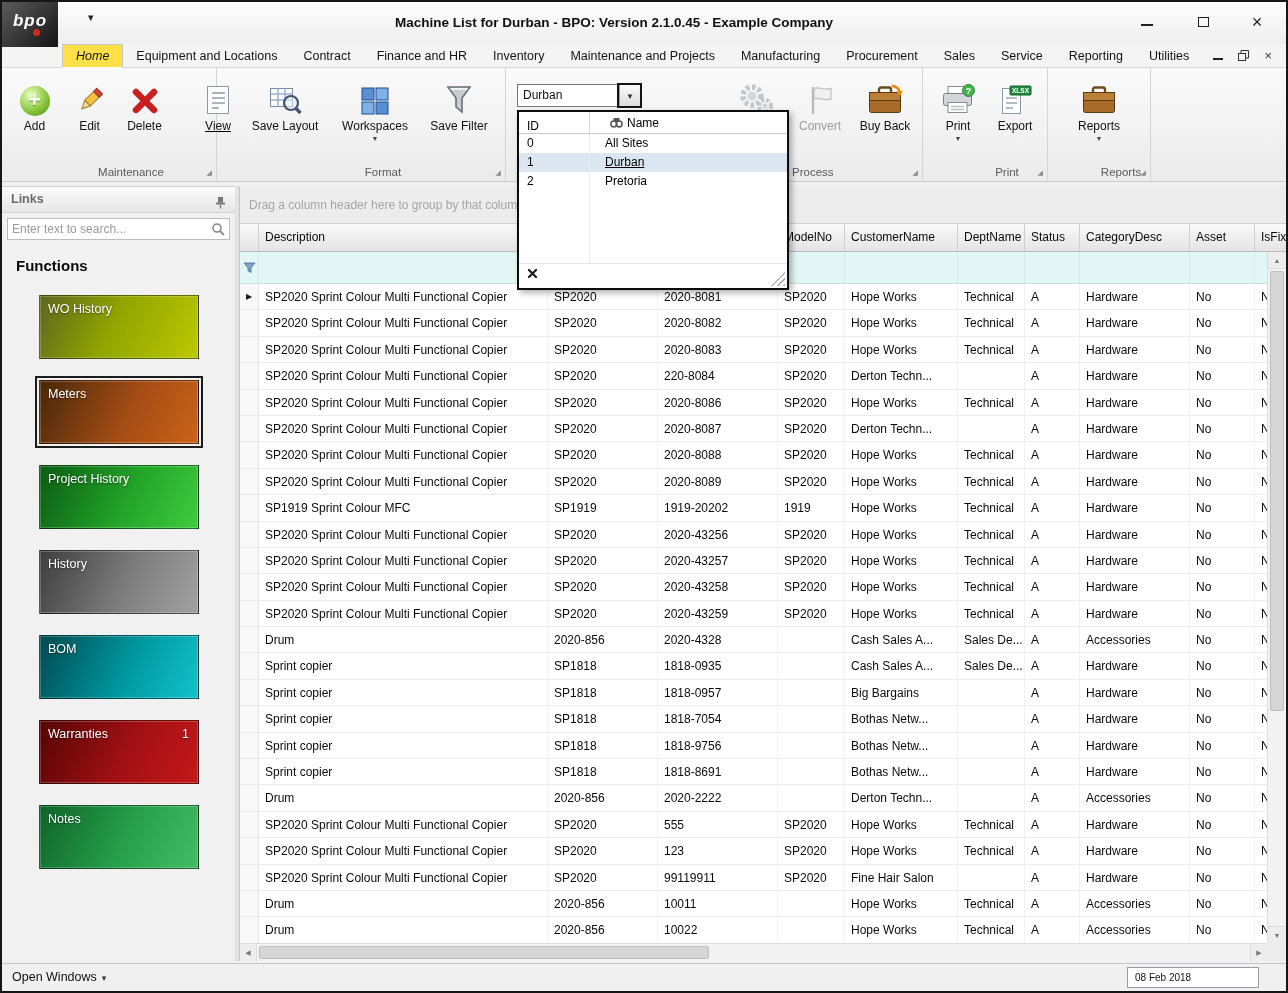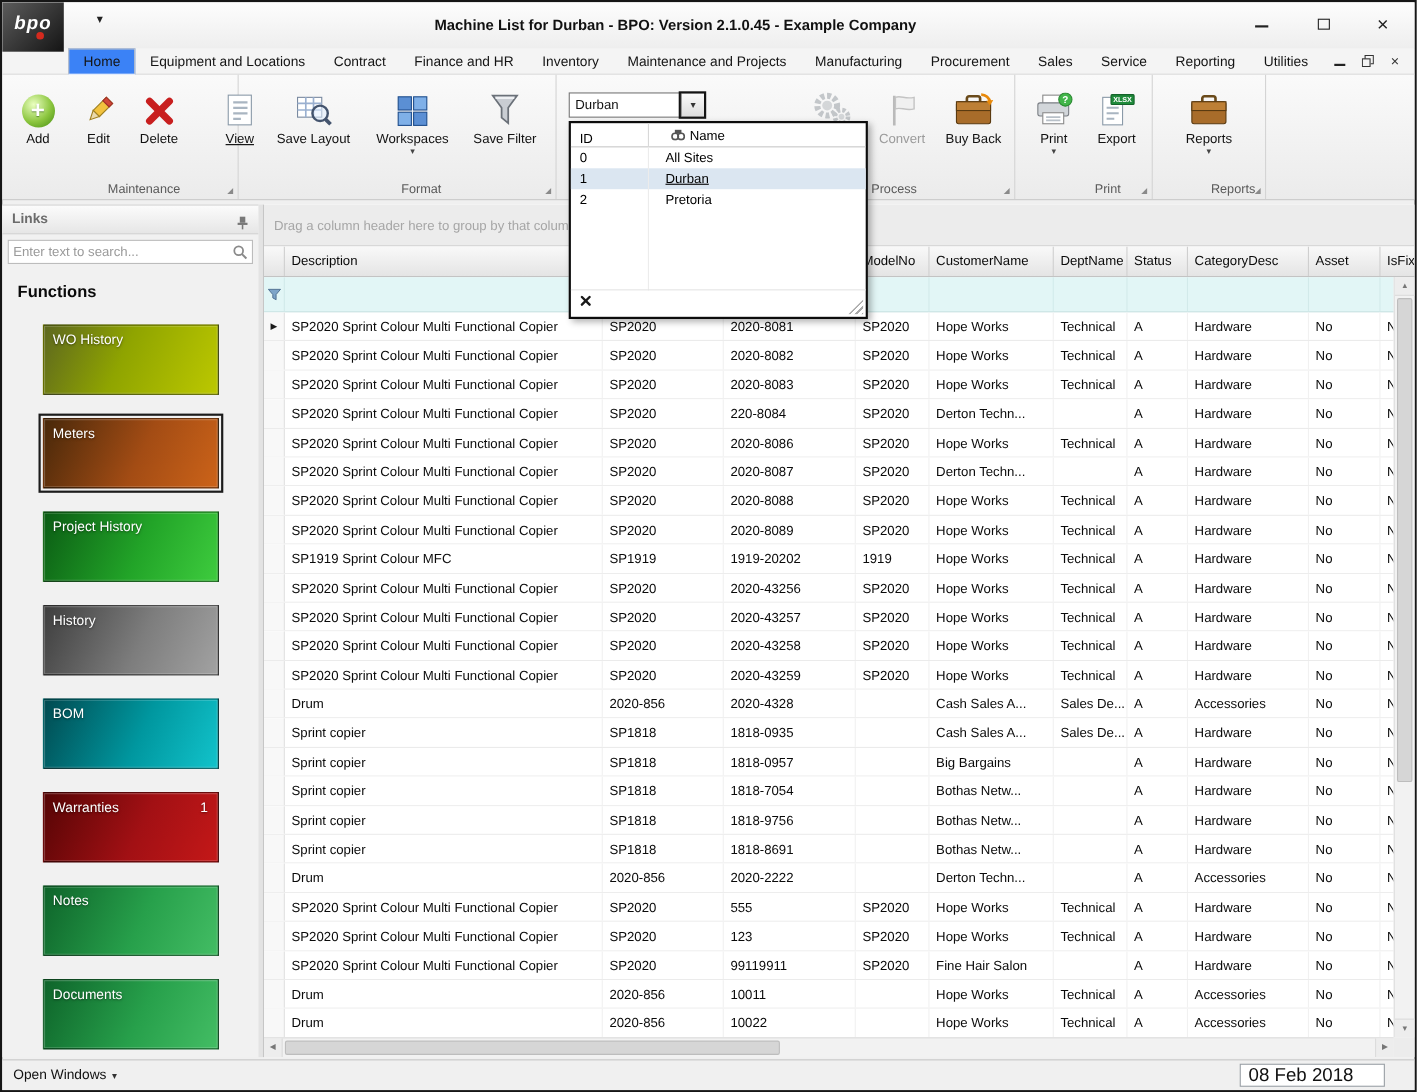--- a/index.html
+++ b/index.html
@@ -16,21 +16,21 @@
            font-size:13.5px; font-weight:600; color:#111; white-space:nowrap; overflow:hidden; }
   .wb { position:absolute; top:10px; width:26px; height:22px; text-align:center; color:#222; cursor:default; }
   .wb-min { right:126px; } .wb-max { right:70px; } .wb-close { right:16px; font-size:18px; line-height:20px; }
   .minbar { display:inline-block; width:12px; height:2px; background:#222; margin-top:9px; }
   .maxbox { display:inline-block; width:11px; height:10px; border:1.5px solid #222; margin-top:5px; }
 
   
   .tabrow { position:absolute; left:0; top:42px; right:0; height:24px; background:#f4f4f4; border-bottom:1px solid #d8d8d8; }
   .tabs { position:absolute; left:60px; top:0; height:24px; white-space:nowrap; }
   .tab { display:inline-block; padding:0 13px; height:24px; line-height:23px; font-size:12.5px; color:#141414; cursor:default; }
-  .tab.active { background:#3b82f6; border:1px solid #c6c6c6; border-bottom:1px solid #fff; }
+  .tab.active { background:#fde047; border:1px solid #c6c6c6; border-bottom:1px solid #fff;font-style:italic; }
   .tabrow-btns { position:absolute; right:14px; top:0; height:24px; display:flex; gap:15px; align-items:center; }
   .trb { color:#333; font-size:13px; line-height:12px; cursor:default; }
   .trb .minbar { margin-top:0; width:10px; }
 
   
   .ribbon { position:absolute; left:0; top:66px; right:0; height:114px; background:linear-gradient(#fafafa,#ebebeb); border-bottom:1px solid #c9c9c9; }
   .rgroup { position:absolute; top:0; bottom:0; border-right:1px solid #d4d4d4; }
   .g-maint   { left:0;    width:215px; }
   .g-format  { left:215px; width:289px; }
   .g-process { left:504px; width:417px; }
@@ -132,21 +132,21 @@
             background:#ededed; cursor:default; }
   .hs-left { left:0; border-right:1px solid #dcdcdc; } .hs-right { right:0; border-left:1px solid #dcdcdc; }
   .hs-thumb { position:absolute; top:2px; bottom:2px; left:19px; width:450px; background:#d6d6d6; border:1px solid #bdbdbd; border-radius:2px; cursor:default; }
   .scorner { position:absolute; right:0; bottom:0; width:19px; height:18px; background:#ececec; }
 
   
   .statusbar { position:absolute; left:0; right:0; bottom:0; height:28px; background:#f0f0f0; border-top:1px solid #c6c6c6; }
   .open-windows { position:absolute; left:10px; top:0; line-height:27px; font-size:12.5px; color:#111; cursor:default; }
   .ow-arrow { font-size:9px; margin-left:5px; color:#333; }
   .date-box { position:absolute; right:27px; top:3px; width:132px; height:21px; background:#fff; border:1px solid #989ea4;
-              font-size:17px; color:#111; line-height:19px; padding-left:7px; cursor:default; }
+              font-size:10px; color:#111; line-height:19px; padding-left:7px; cursor:default; }
 </style>
 </head>
 <body>
 
 <div class="window">
 
   <div class="titlebar">
     <div class="logo"><span>bpo</span><span class="logo-dot"></span></div>
     <span class="qat">▾</span>
     <div class="title">Machine List for Durban - BPO: Version 2.1.0.45 - Example Company</div>
@@ -399,24 +399,20 @@
         <div class="fnbtn fn-warranties">
           <span class="fn-label">Warranties</span>
           <span class="fn-badge">1</span>
         </div>
 
         <div class="fnbtn fn-notes">
           <span class="fn-label">Notes</span>
           <span class="fn-badge"></span>
         </div>
 
-        <div class="fnbtn fn-documents">
-          <span class="fn-label">Documents</span>
-          <span class="fn-badge"></span>
-        </div>
       </div>
   </div>
   <div class="splitter"></div>
 
   <div class="grid">
     <div class="groupbar"><span>Drag a column header here to group by that column</span></div>
     <div class="hdr-row">
       <div class="hcell c0"></div>
       <div class="hcell c1">Description</div>
       <div class="hcell c2"></div>

